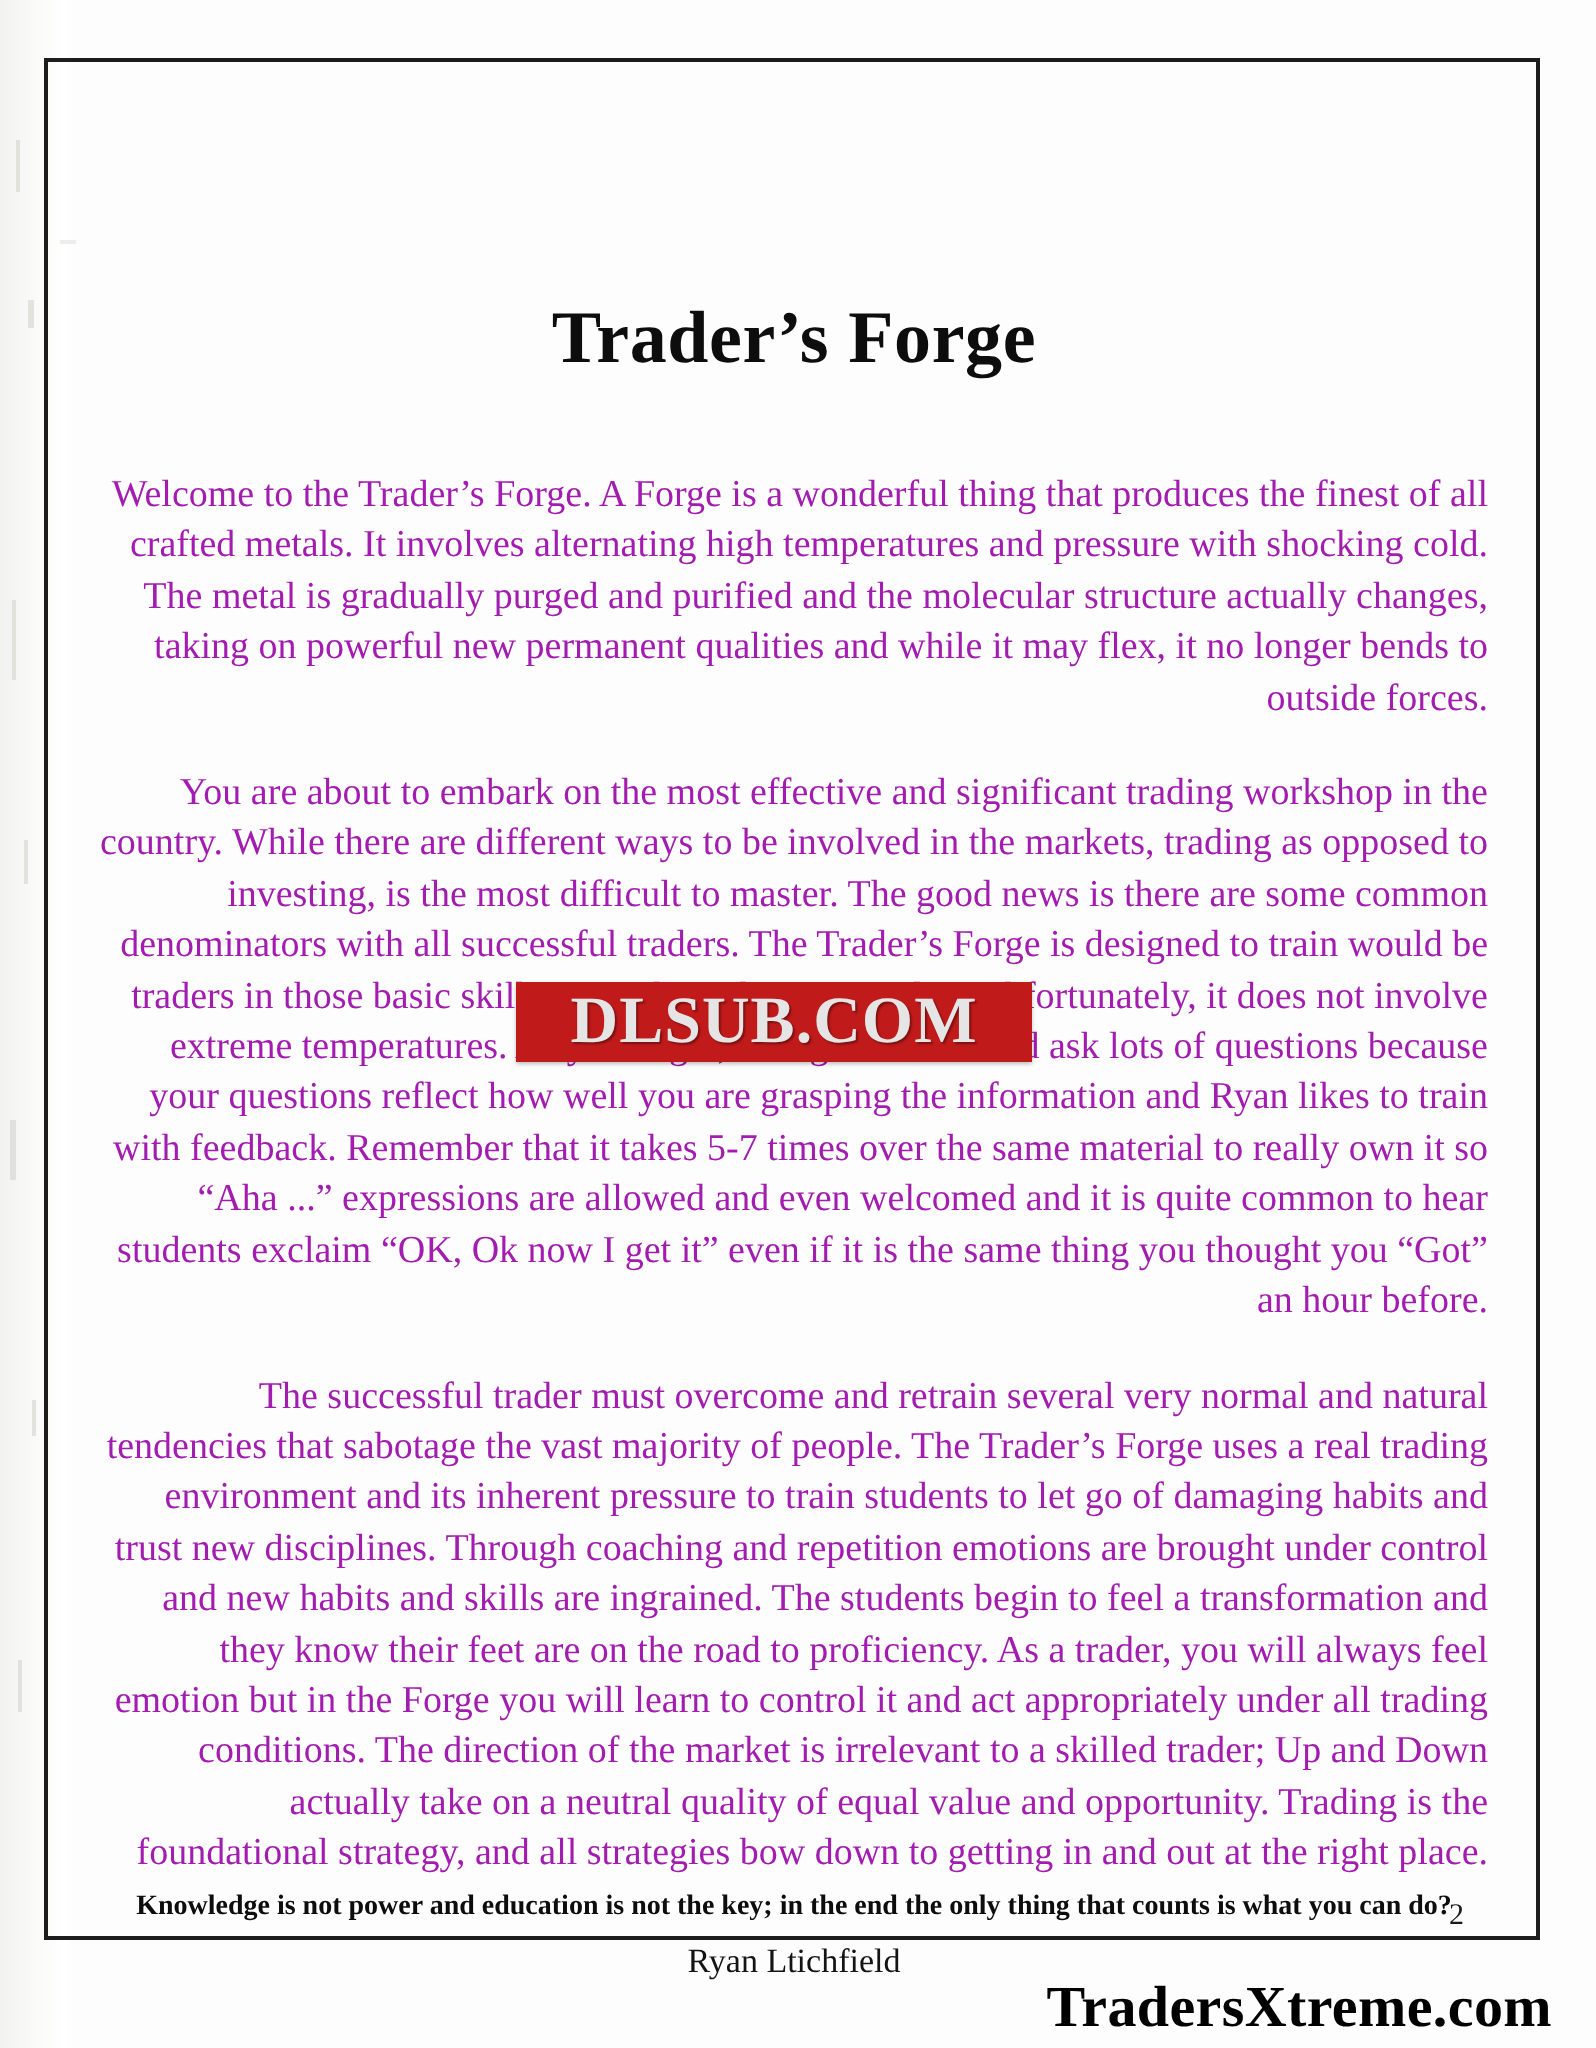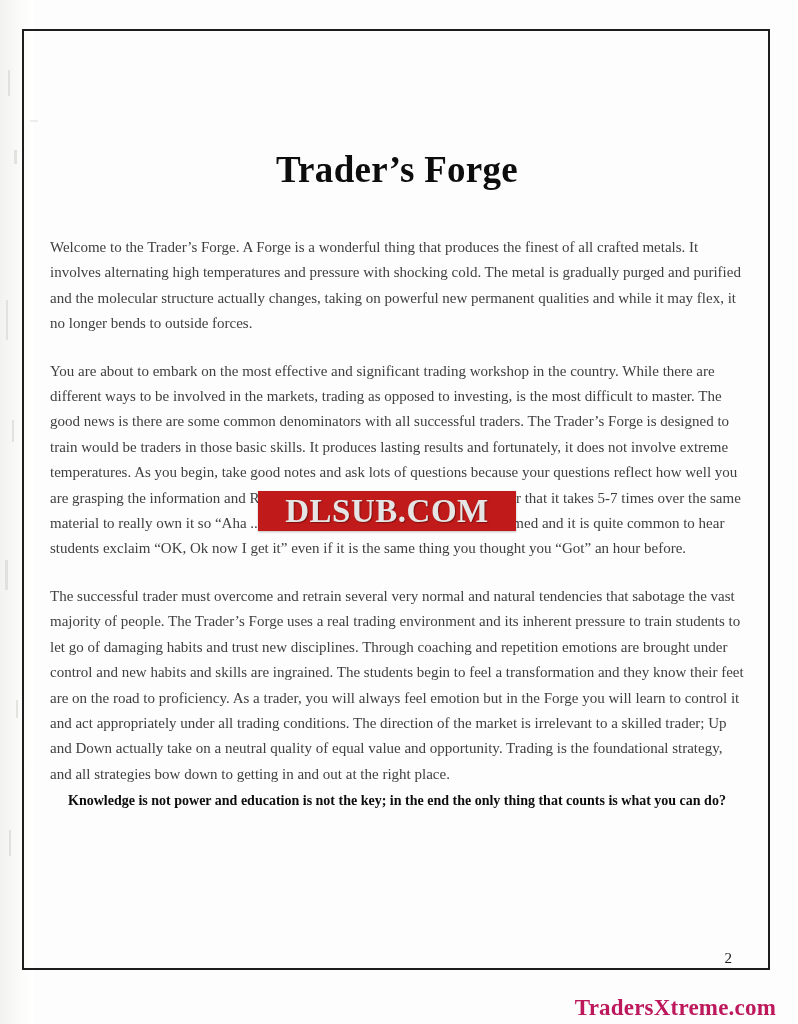--- a/index.html
+++ b/index.html
@@ -61,22 +61,22 @@
     color: #6e6e6e;
     text-shadow: 1px 1px 0 #c9c9c9;
   }
   
   .wm-bottom {
     position: absolute;
     right: 22px;
     bottom: 3px;
     font-family: "Liberation Serif", serif;
     font-weight: bold;
-    font-size: 23px;
-    color: #be185d;
+    font-size: 29px;
+    color: #000000;
     letter-spacing: .2px;
   }
 
   
   .wm-banner {
     position: absolute;
     left: 258px;
     top: 491px;
     width: 258px;
     height: 40px;
@@ -107,24 +107,24 @@
     text-align: center;
     font-family: "Liberation Serif", serif;
     font-weight: bold;
     font-size: 37px;
     letter-spacing: .3px;
     color: #0d0d0d;
   }
 
   p.para {
     margin: 0;
-    font-size: 15px;
+    font-size: 19px;
     line-height: 25.4px;
-    text-align: left;
-    color: #404040;
+    text-align: right;
+    color: #a21caf;
   }
   p.para + p.para { margin-top: 22px; }
 
   .body-block { margin-top: 44px; }
 
   .quote {
     text-align: center;
     font-weight: bold;
     font-size: 14px;
     line-height: 27px;
@@ -170,20 +170,21 @@
 
     <h1 class="doc-title">Trader’s Forge</h1>
 
     <div class="body-block">
       <p class="para">Welcome to the Trader’s Forge.  A Forge is a wonderful thing that produces the finest of all crafted metals.  It involves alternating high temperatures and pressure with shocking cold.  The metal is gradually purged and purified and the molecular structure actually changes, taking on powerful new permanent qualities and while it may flex, it no longer bends to outside forces.</p>
       <p class="para">You are about to embark on the most effective and significant trading workshop in the country.  While there are different ways to be involved in the markets, trading as opposed to investing, is the most difficult to master.  The good news is there are some common denominators with all successful traders.  The Trader’s Forge is designed to train would be traders in those basic skills. It produces lasting results and fortunately, it does not involve extreme temperatures. As you begin, take good notes and ask lots of questions because your questions reflect how well you are grasping the information and Ryan likes to train with feedback.  Remember that it takes 5-7 times over the same material to really own it so “Aha ...” expressions are allowed and even welcomed and it is quite common to hear students exclaim “OK, Ok now I get it” even if it is the same thing you thought you “Got” an hour before.</p>
       <p class="para">The successful trader must overcome and retrain several very normal and natural tendencies that sabotage the vast majority of people.  The Trader’s Forge uses a real trading environment and its inherent pressure to train students to let go of damaging habits and trust new disciplines.  Through coaching and repetition emotions are brought under control and new habits and skills are ingrained.  The students begin to feel a transformation and they know their feet are on the road to proficiency.   As a trader, you will always feel emotion but in the Forge you will learn to control it and act appropriately under all trading conditions. The direction of the market is irrelevant to a skilled trader; Up and Down actually take on a neutral quality of equal value and opportunity.  Trading is the foundational strategy, and all strategies bow down to getting in and out at the right place.</p>
     </div>
 
     <div class="quote">Knowledge is not power and education is not the key; in the end the only thing that counts is what you can do?</div>
+    <div class="quote-author">Ryan Ltichfield</div>
 
   </div>
 
   <div class="wm-banner">
     <span>DLSUB.COM</span>
   </div>
 
   <div class="page-number">2</div>
 
   <div class="wm-bottom">TradersXtreme.com</div>

